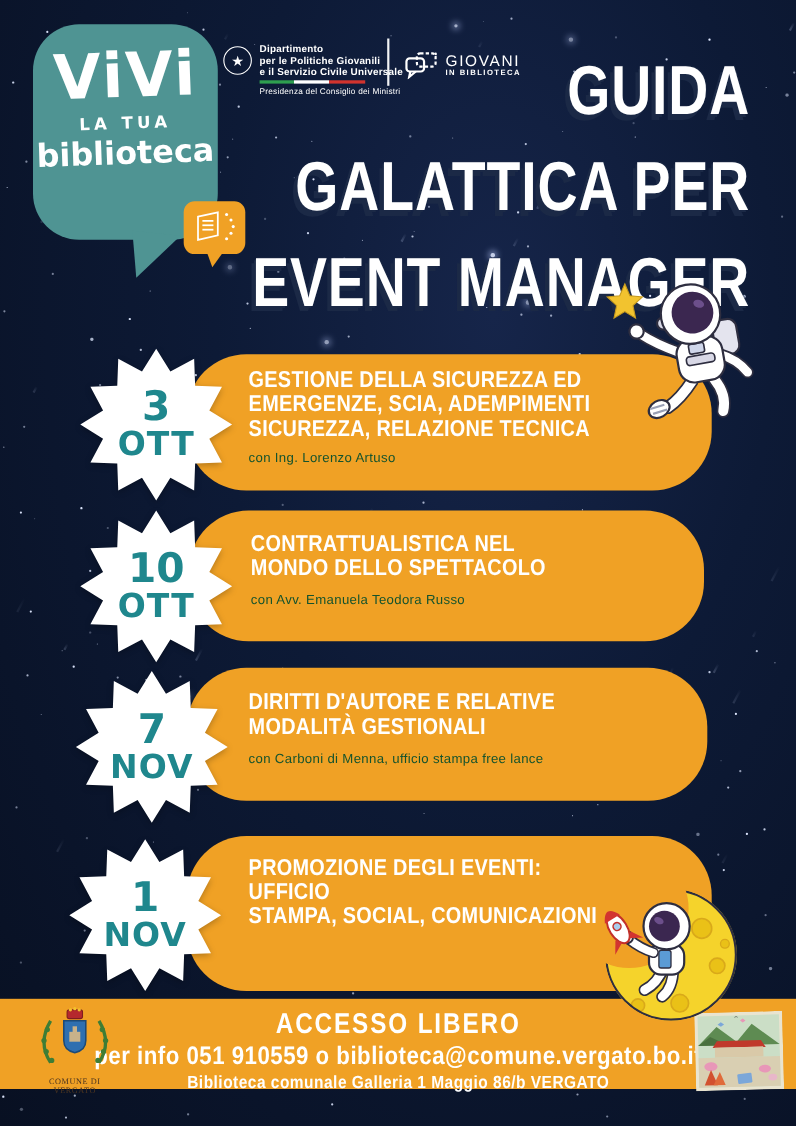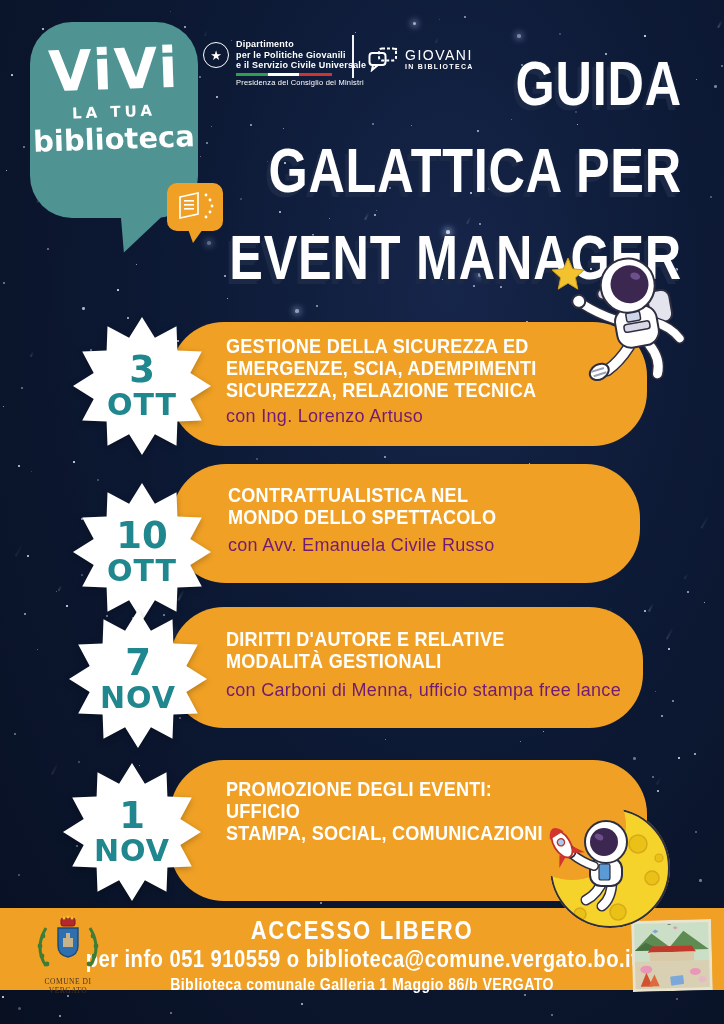--- a/index.html
+++ b/index.html
@@ -41,21 +41,21 @@
   
   .title{position:absolute;right:42px;top:48px;z-index:1;text-align:right;color:#fff;font-weight:bold;}
   .title-line{display:block;line-height:71px;}
   .title-line span{display:inline-block;font-size:63px;letter-spacing:1px;transform:scaleX(0.8);transform-origin:100% 50%;
     text-shadow:-5px 5px 0 #1b2946,-2px 2px 0 #1b2946,1px -1px 0 rgba(27,41,70,0.55);}
 
   
   .card-box{position:absolute;background:#F0A125;border-radius:54px;z-index:1;box-sizing:border-box;color:#fff;}
   .card-title{display:inline-block;font-weight:bold;font-size:21px;line-height:22px;letter-spacing:0.3px;
     white-space:pre-line;transform:scaleX(0.86);transform-origin:0 0;}
-  .card-speaker{color:#701a75;font-size:18px;letter-spacing:0.3px;white-space:pre-line;line-height:20px;}
+  .card-speaker{color:#14532d;font-size:12px;letter-spacing:0.3px;white-space:pre-line;line-height:20px;}
   .starwrap{position:absolute;width:140px;height:140px;z-index:2;filter:drop-shadow(0 2px 3px rgba(0,0,0,0.25));}
   .starwrap svg{position:absolute;inset:0;}
   .date{position:absolute;inset:0;display:flex;flex-direction:column;align-items:center;justify-content:center;
     color:#1F878D;font-family:"DejaVu Sans",sans-serif;font-weight:bold;}
   .date .day{font-size:37px;line-height:37px;}
   .date .month{font-size:30px;line-height:33px;letter-spacing:1px;}
 
   .illu{position:absolute;z-index:3;}
   .illu2{position:absolute;z-index:6;}
 
@@ -442,23 +442,23 @@
       </svg>
     <div class="date">
       <div class="day">3</div>
       <div class="month">OTT</div>
     </div>
   </div>
 
   <div class="card-box" style="left:172px;top:464px;width:468px;height:119px;padding:20px 20px 0 56px;">
     <span class="card-title">CONTRATTUALISTICA NEL
 MONDO DELLO SPETTACOLO</span>
-    <div class="card-speaker" style="margin-top:7px;">con Avv. Emanuela Civile Russo</div>
-  </div>
-  <div class="starwrap" style="left:72px;top:482px;">
+    <div class="card-speaker" style="margin-top:7px;">con Avv. Emanuela Teodora Russo</div>
+  </div>
+  <div class="starwrap" style="left:72px;top:463px;">
     <svg viewBox="0 0 140 140">
         <polygon fill="#fff" points="70,1 82.9,21.7 104.5,10.2 105.4,34.6 129.8,35.5 118.3,57.1 139,70 118.3,82.9 129.8,104.5 105.4,105.4 104.5,129.8 82.9,118.3 70,139 57.1,118.3 35.5,129.8 34.6,105.4 10.2,104.5 21.7,82.9 1,70 21.7,57.1 10.2,35.5 34.6,34.6 35.5,10.2 57.1,21.7"></polygon>
       </svg>
     <div class="date">
       <div class="day">10</div>
       <div class="month">OTT</div>
     </div>
   </div>
 
   <div class="card-box" style="left:170px;top:607px;width:473px;height:121px;padding:21px 20px 0 56px;">

